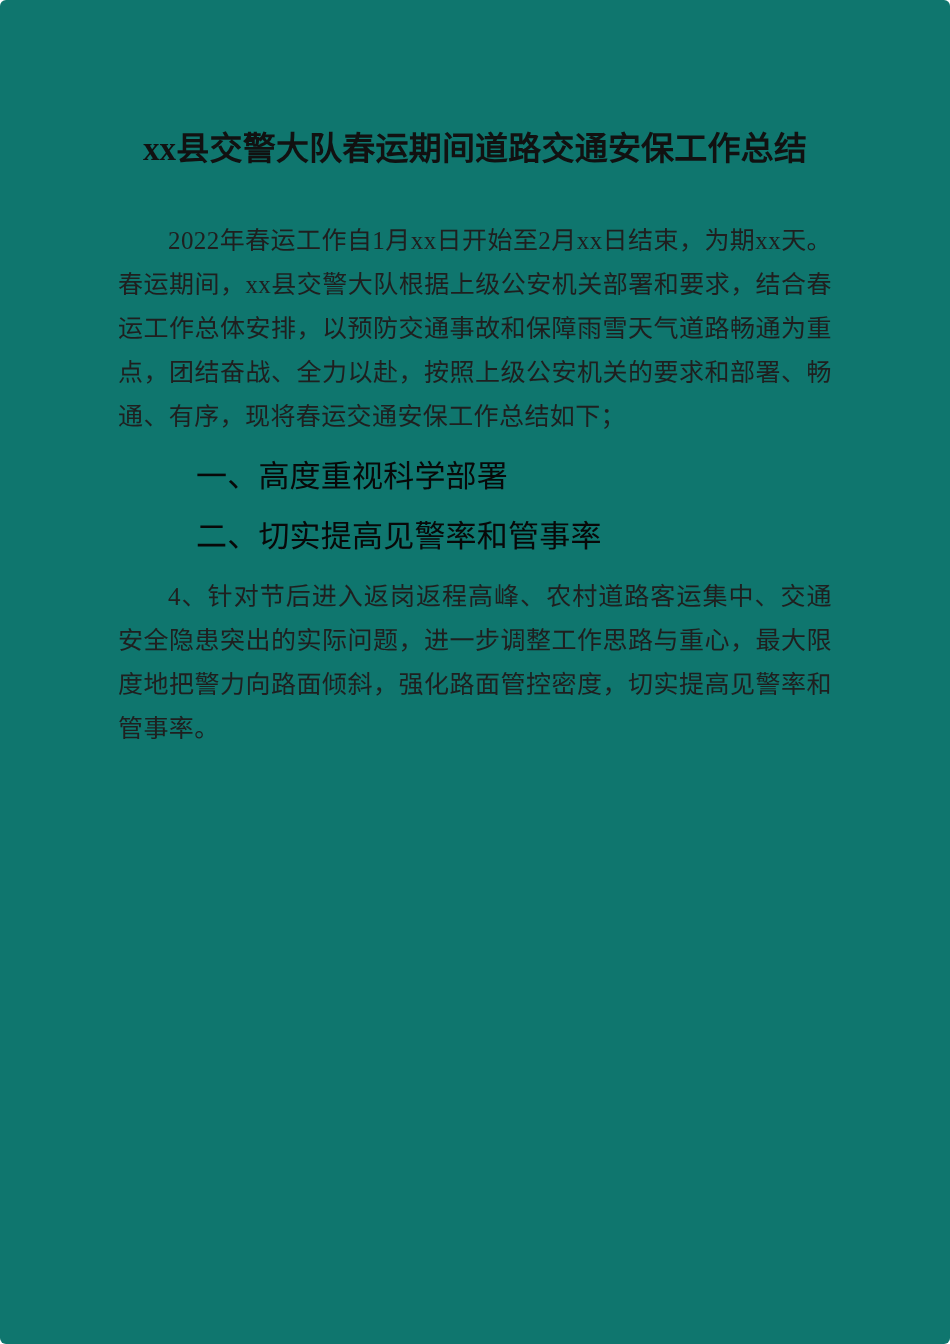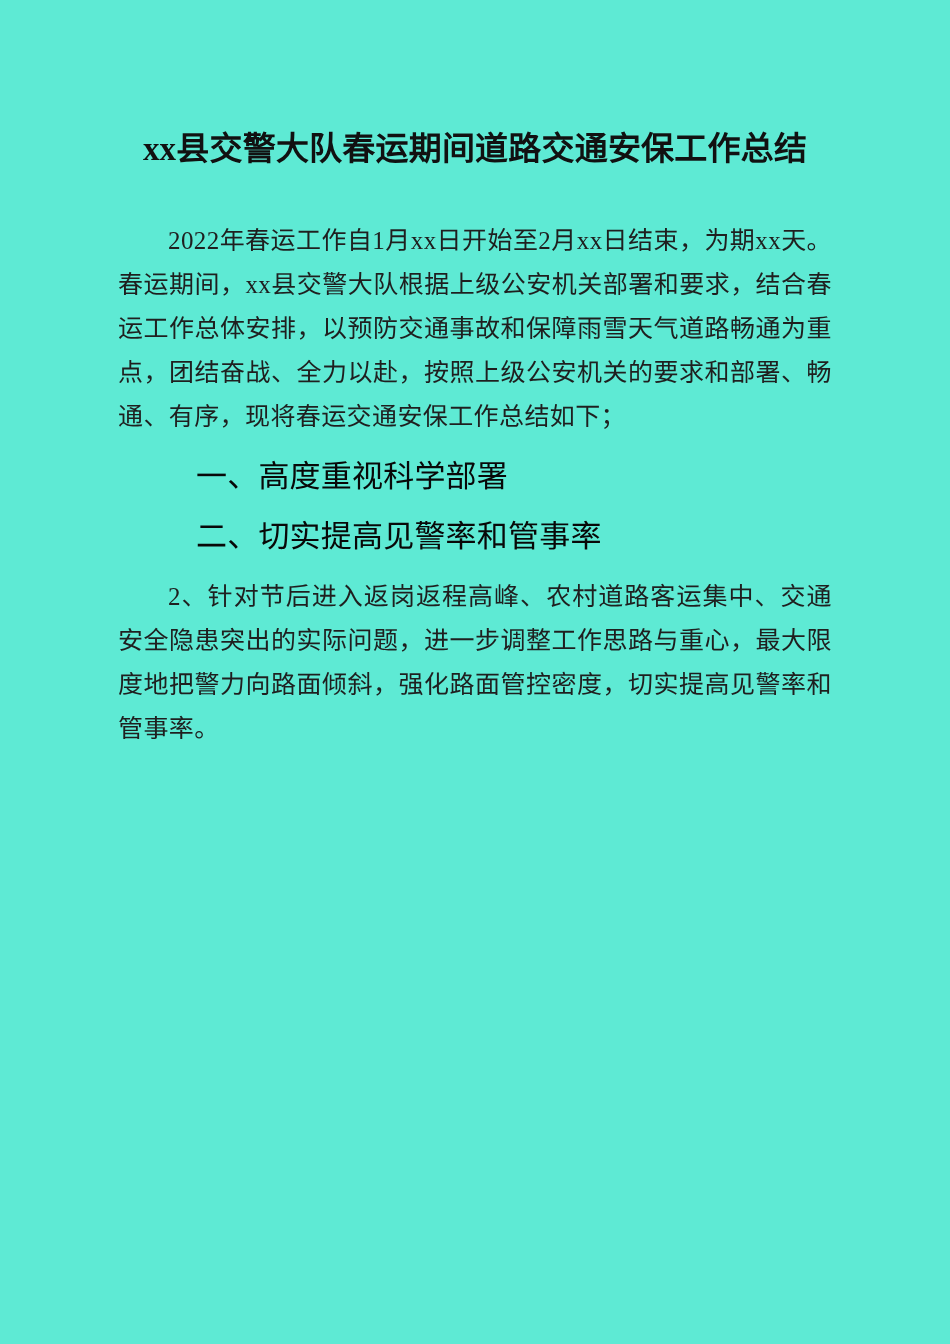--- a/index.html
+++ b/index.html
@@ -6,25 +6,26 @@
   html, body {
     margin: 0;
     padding: 0;
     background: #ffffff;
   }
 
   .page {
     position: relative;
     width: 950px;
     height: 1344px;
-    background: #5eead4;
+    background: #0f766e;
     overflow: hidden;
     box-sizing: border-box;
     font-family: "Liberation Serif", "DejaVu Serif", serif;
     color: #1c1c1c;
+    border-radius: 6px;
     -webkit-font-smoothing: antialiased;
   }
 
   .content {
     position: absolute;
     left: 118px;
     top: 0;
     width: 714px;
   }
 
@@ -100,17 +101,17 @@
 
     <h1 class="doc-title">xx县交警大队春运期间道路交通安保工作总结</h1>
 
     <p class="body-par first-block">2022年春运工作自1月xx日开始至2月xx日结束，为期xx天。春运期间，xx县交警大队根据上级公安机关部署和要求，结合春运工作总体安排，以预防交通事故和保障雨雪天气道路畅通为重点，团结奋战、全力以赴，按照上级公安机关的要求和部署、畅通、有序，现将春运交通安保工作总结如下；</p>
 
     <h2 class="section-heading">一、高度重视科学部署</h2>
 
 
     <h2 class="section-heading">二、切实提高见警率和管事率</h2>
 
-    <p class="list-par">2、针对节后进入返岗返程高峰、农村道路客运集中、交通安全隐患突出的实际问题，进一步调整工作思路与重心，最大限度地把警力向路面倾斜，强化路面管控密度，切实提高见警率和管事率。</p>
+    <p class="list-par">4、针对节后进入返岗返程高峰、农村道路客运集中、交通安全隐患突出的实际问题，进一步调整工作思路与重心，最大限度地把警力向路面倾斜，强化路面管控密度，切实提高见警率和管事率。</p>
 
     <div class="spacer-bottom"></div>
   </div>
 </div>
 
 </body></html>

